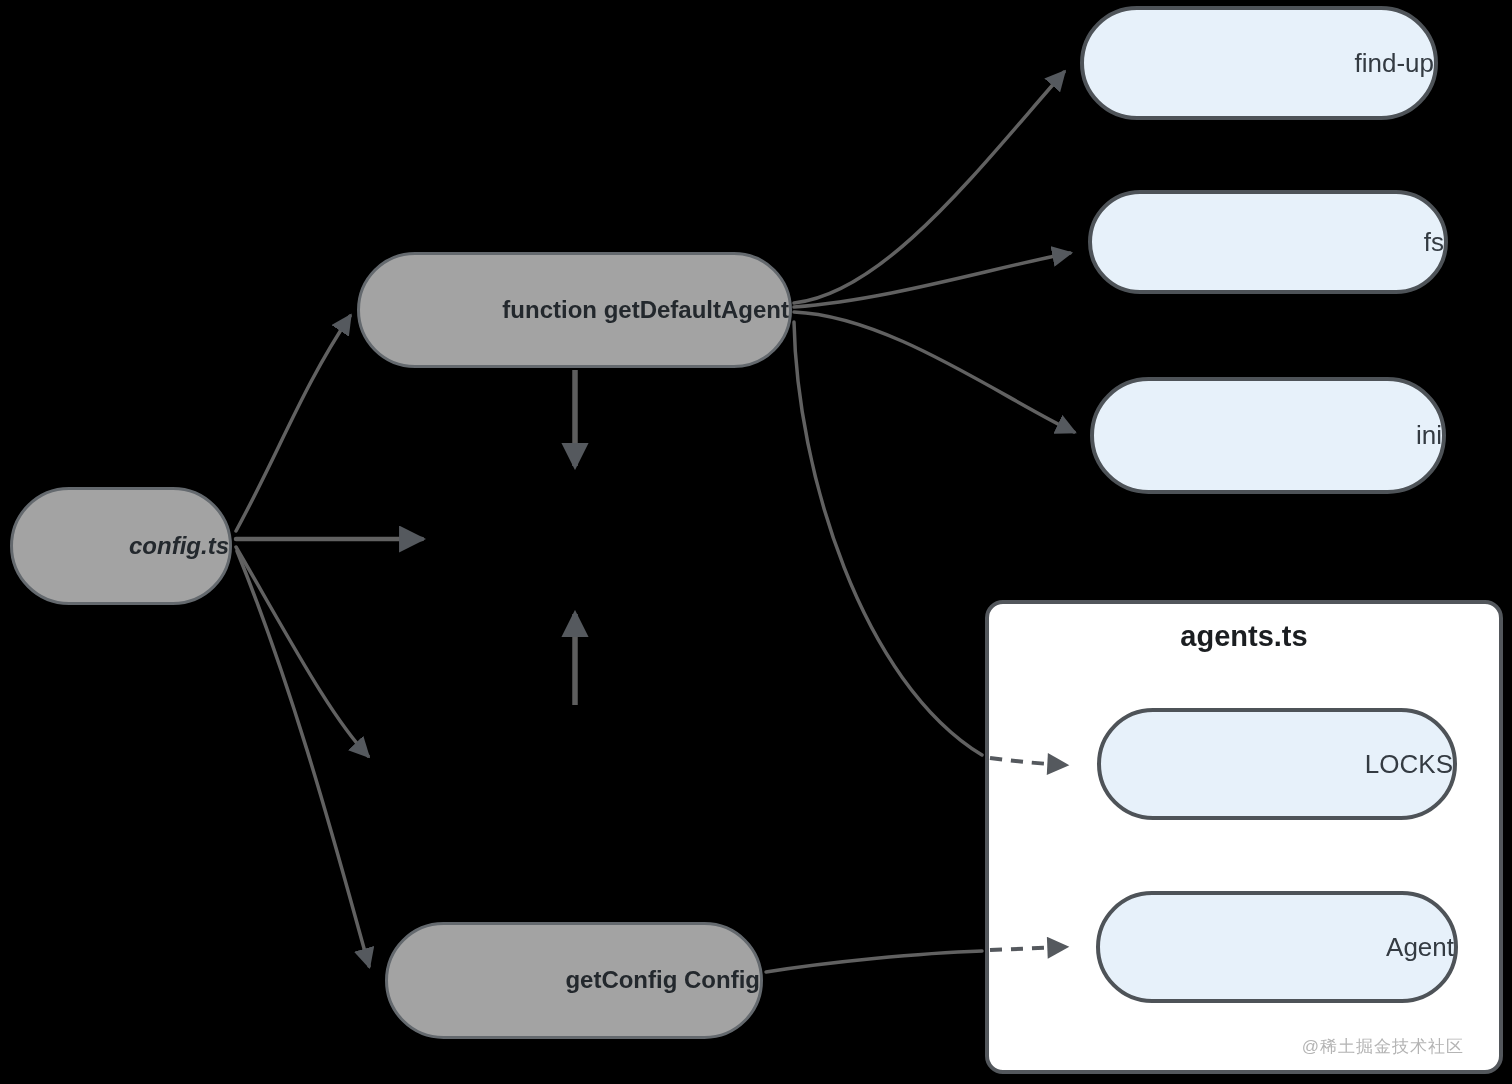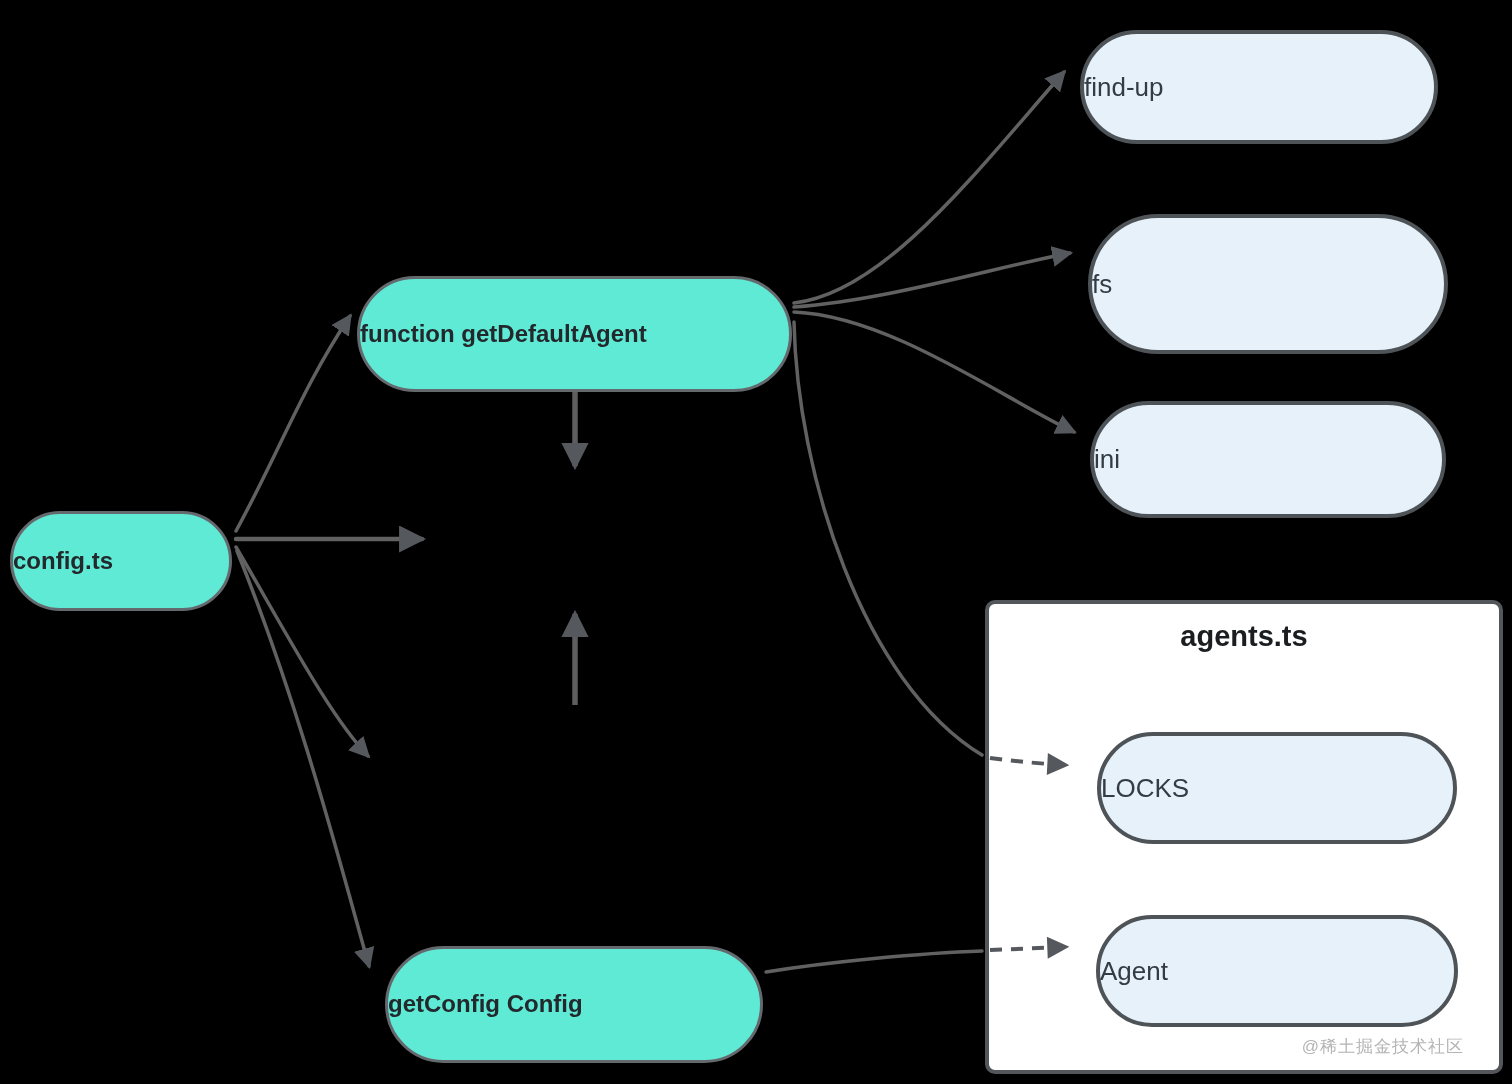--- a/index.html
+++ b/index.html
@@ -17,49 +17,48 @@
   }
   #edges {
     position: absolute;
     left: 0; top: 0;
     z-index: 2;
   }
   .pill {
     position: absolute;
     display: flex;
     align-items: center;
-    justify-content: flex-start;
+    justify-content: flex-end;
     border-radius: 999px;
     box-sizing: border-box;
     z-index: 3;
     text-align: center;
     line-height: 1.1;
-    margin-top: 24px;
   }
   .pill.primary {
-    background: #5eead4;
+    background: #a3a3a3;
     border: 3px solid #64696e;
     color: #23282d;
     font-weight: 700;
     font-size: 24px;
   }
   .pill.secondary {
     background: #e7f1fa;
     border: 4px solid #4e5358;
     color: #343b42;
     font-weight: 400;
     font-size: 26px;
   }
   .module-box {
     position: absolute;
     left: 985px; top: 600px;
     width: 518px; height: 474px;
     background: #ffffff;
     border: 4px solid #53575c;
-    border-radius: 10px;
+    border-radius: 18px;
     box-sizing: border-box;
     z-index: 1;
   }
   .module-title {
     position: absolute;
     top: 16px;
     left: 0; right: 0;
     text-align: center;
     font-weight: 700;
     font-size: 29px;
@@ -117,39 +116,39 @@
 
     <path d="M 794,322 C 797,472 862,682 982,755" fill="none" stroke="#616161" stroke-width="3.5" stroke-linecap="round"></path>
 
     <path d="M 990,758 C 1020,762 1046,764 1066,765" fill="none" stroke="#55595e" stroke-width="4" stroke-dasharray="12 9" marker-end="url(#arrDash)"></path>
 
     <path d="M 766,972 C 828,962 920,953 982,951" fill="none" stroke="#616161" stroke-width="3.5" stroke-linecap="round"></path>
 
     <path d="M 990,950 L 1066,947" fill="none" stroke="#55595e" stroke-width="4" stroke-dasharray="12 9" marker-end="url(#arrDash)"></path>
   </svg>
 
-  <div class="pill primary" style="left:10px; top:487px; width:222px; height:100px;">
+  <div class="pill primary" style="left:10px; top:487px; width:222px; height:118px;font-style:italic;">
     <span>config.ts</span>
   </div>
 
   <div class="pill primary" style="left:357px; top:252px; width:435px; height:116px;">
     <span>function getDefaultAgent</span>
   </div>
 
 
 
   <div class="pill primary" style="left:385px; top:922px; width:378px; height:117px;">
     <span>getConfig Config</span>
   </div>
 
   <div class="pill secondary" style="left:1080px; top:6px; width:358px; height:114px;">
     <span>find-up</span>
   </div>
 
-  <div class="pill secondary" style="left:1088px; top:190px; width:360px; height:140px;">
+  <div class="pill secondary" style="left:1088px; top:190px; width:360px; height:104px;">
     <span>fs</span>
   </div>
 
   <div class="pill secondary" style="left:1090px; top:377px; width:356px; height:117px;">
     <span>ini</span>
   </div>
 
   <div class="pill secondary" style="left:1097px; top:708px; width:360px; height:112px;">
     <span>LOCKS</span>
   </div>

